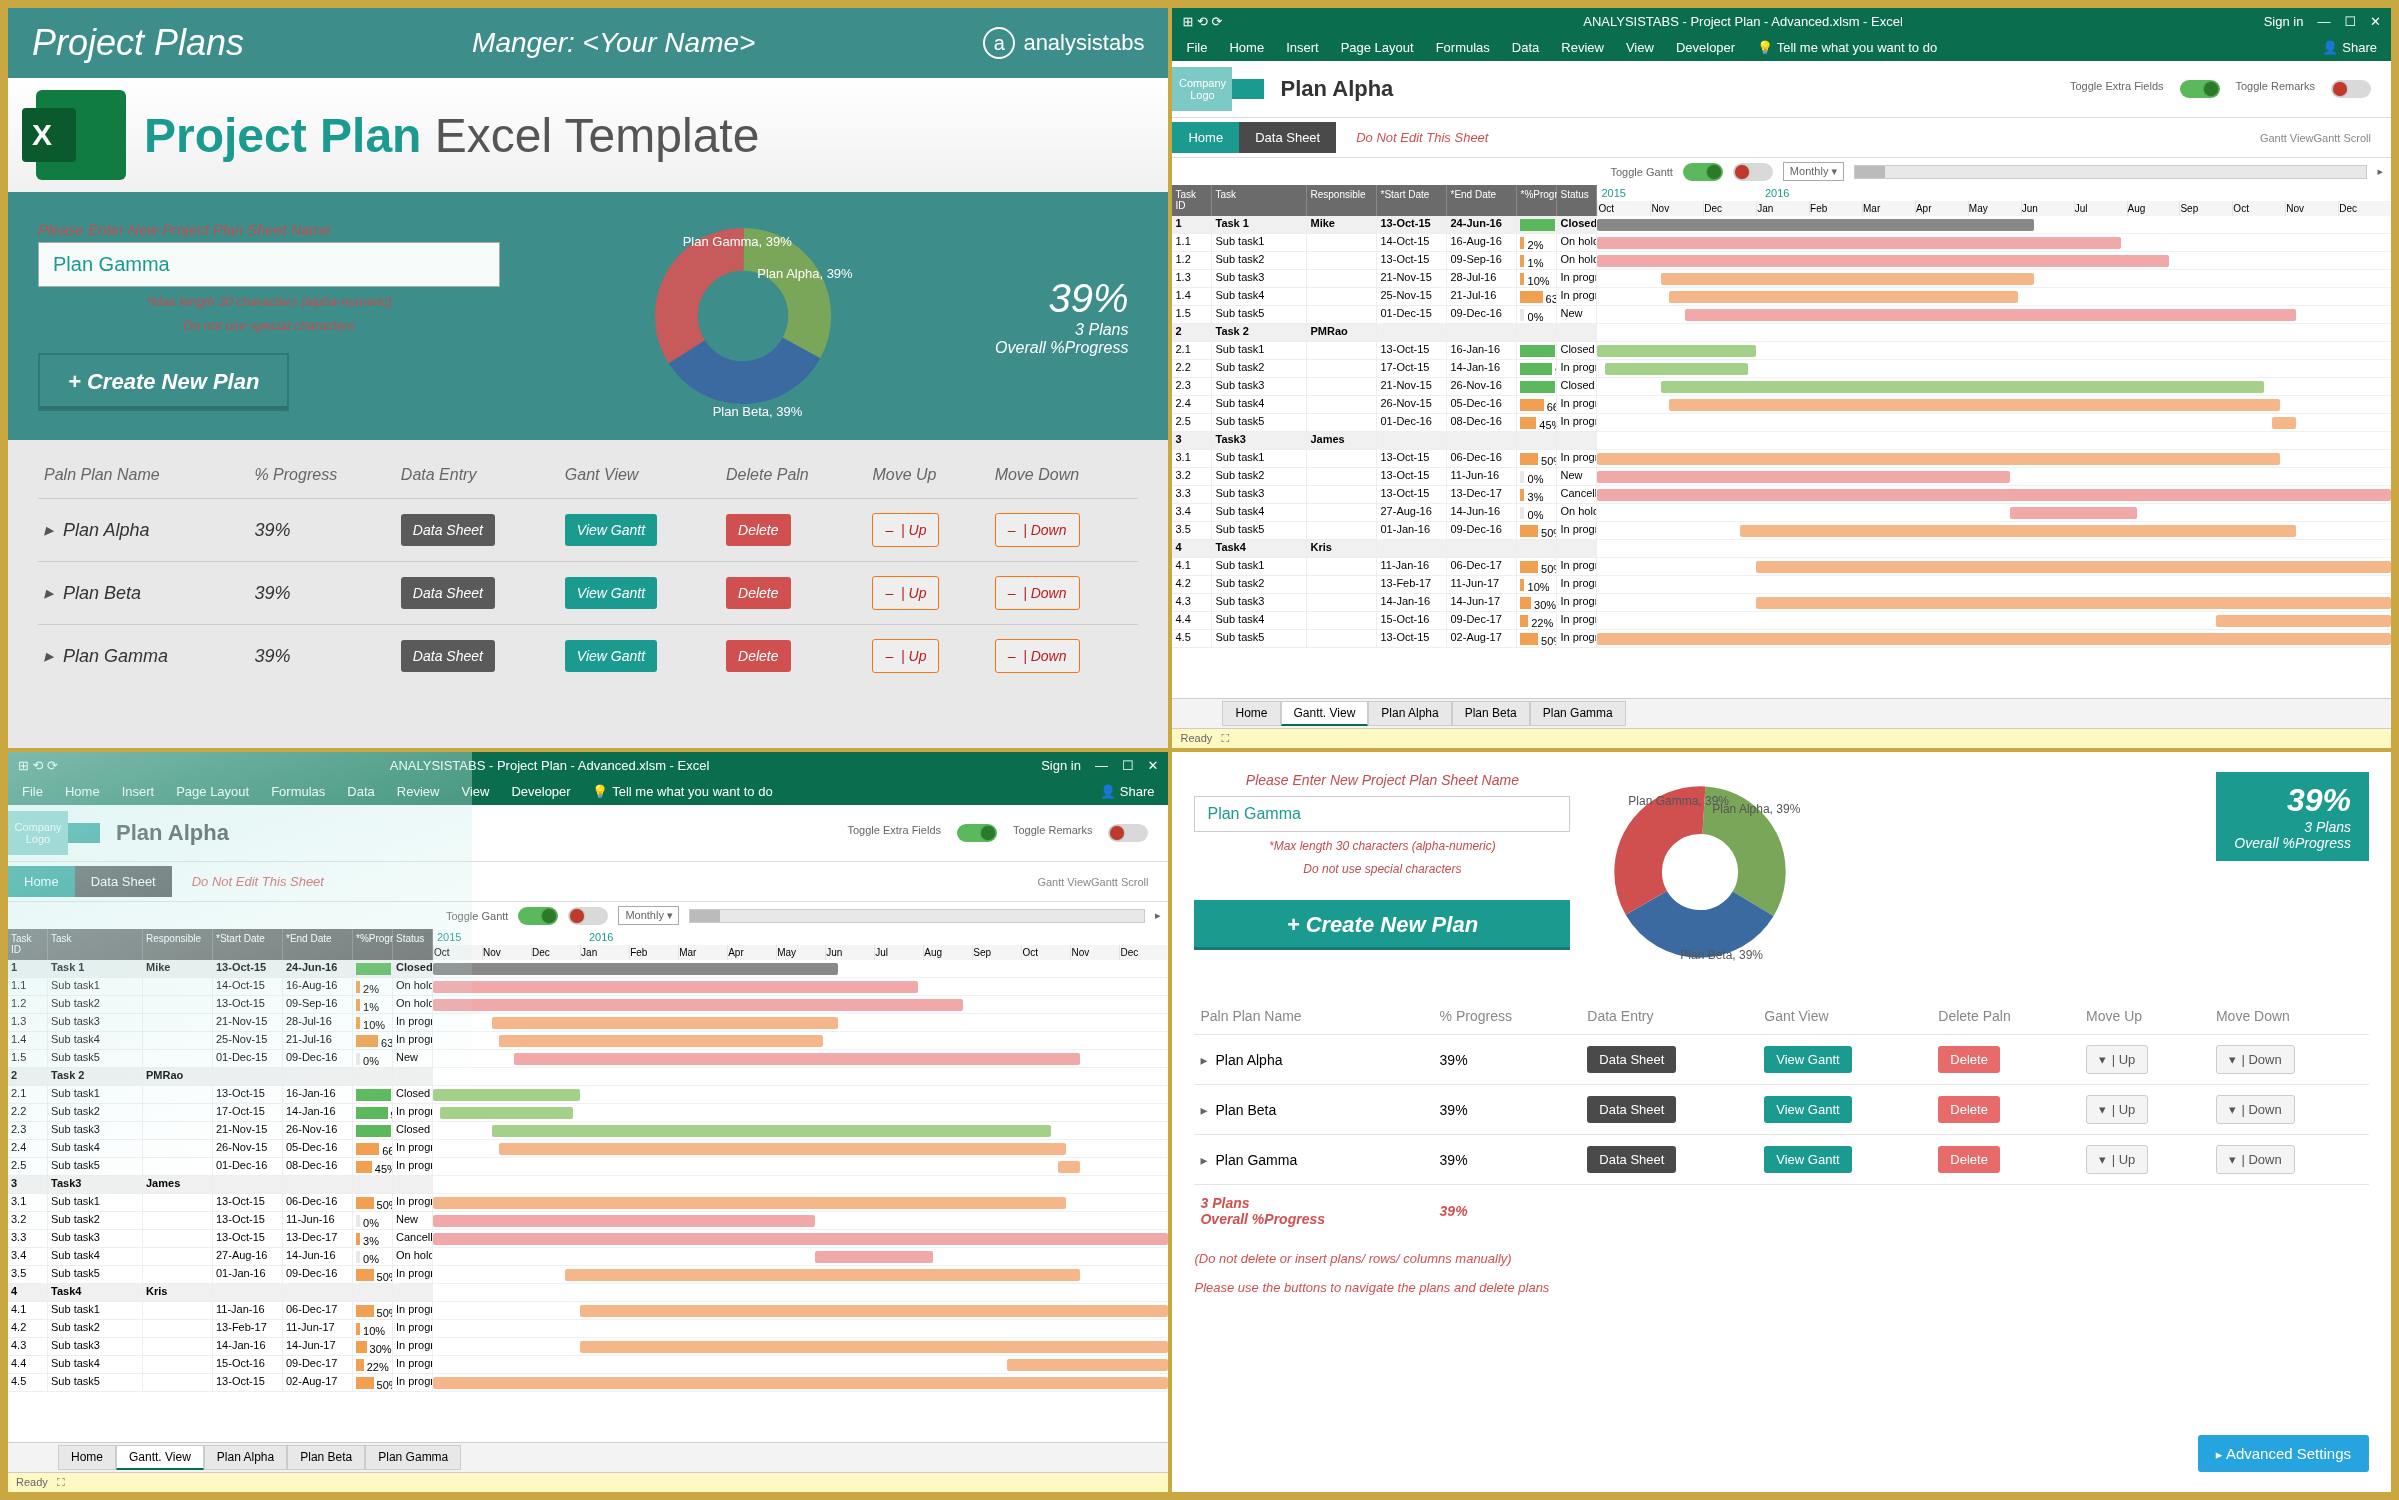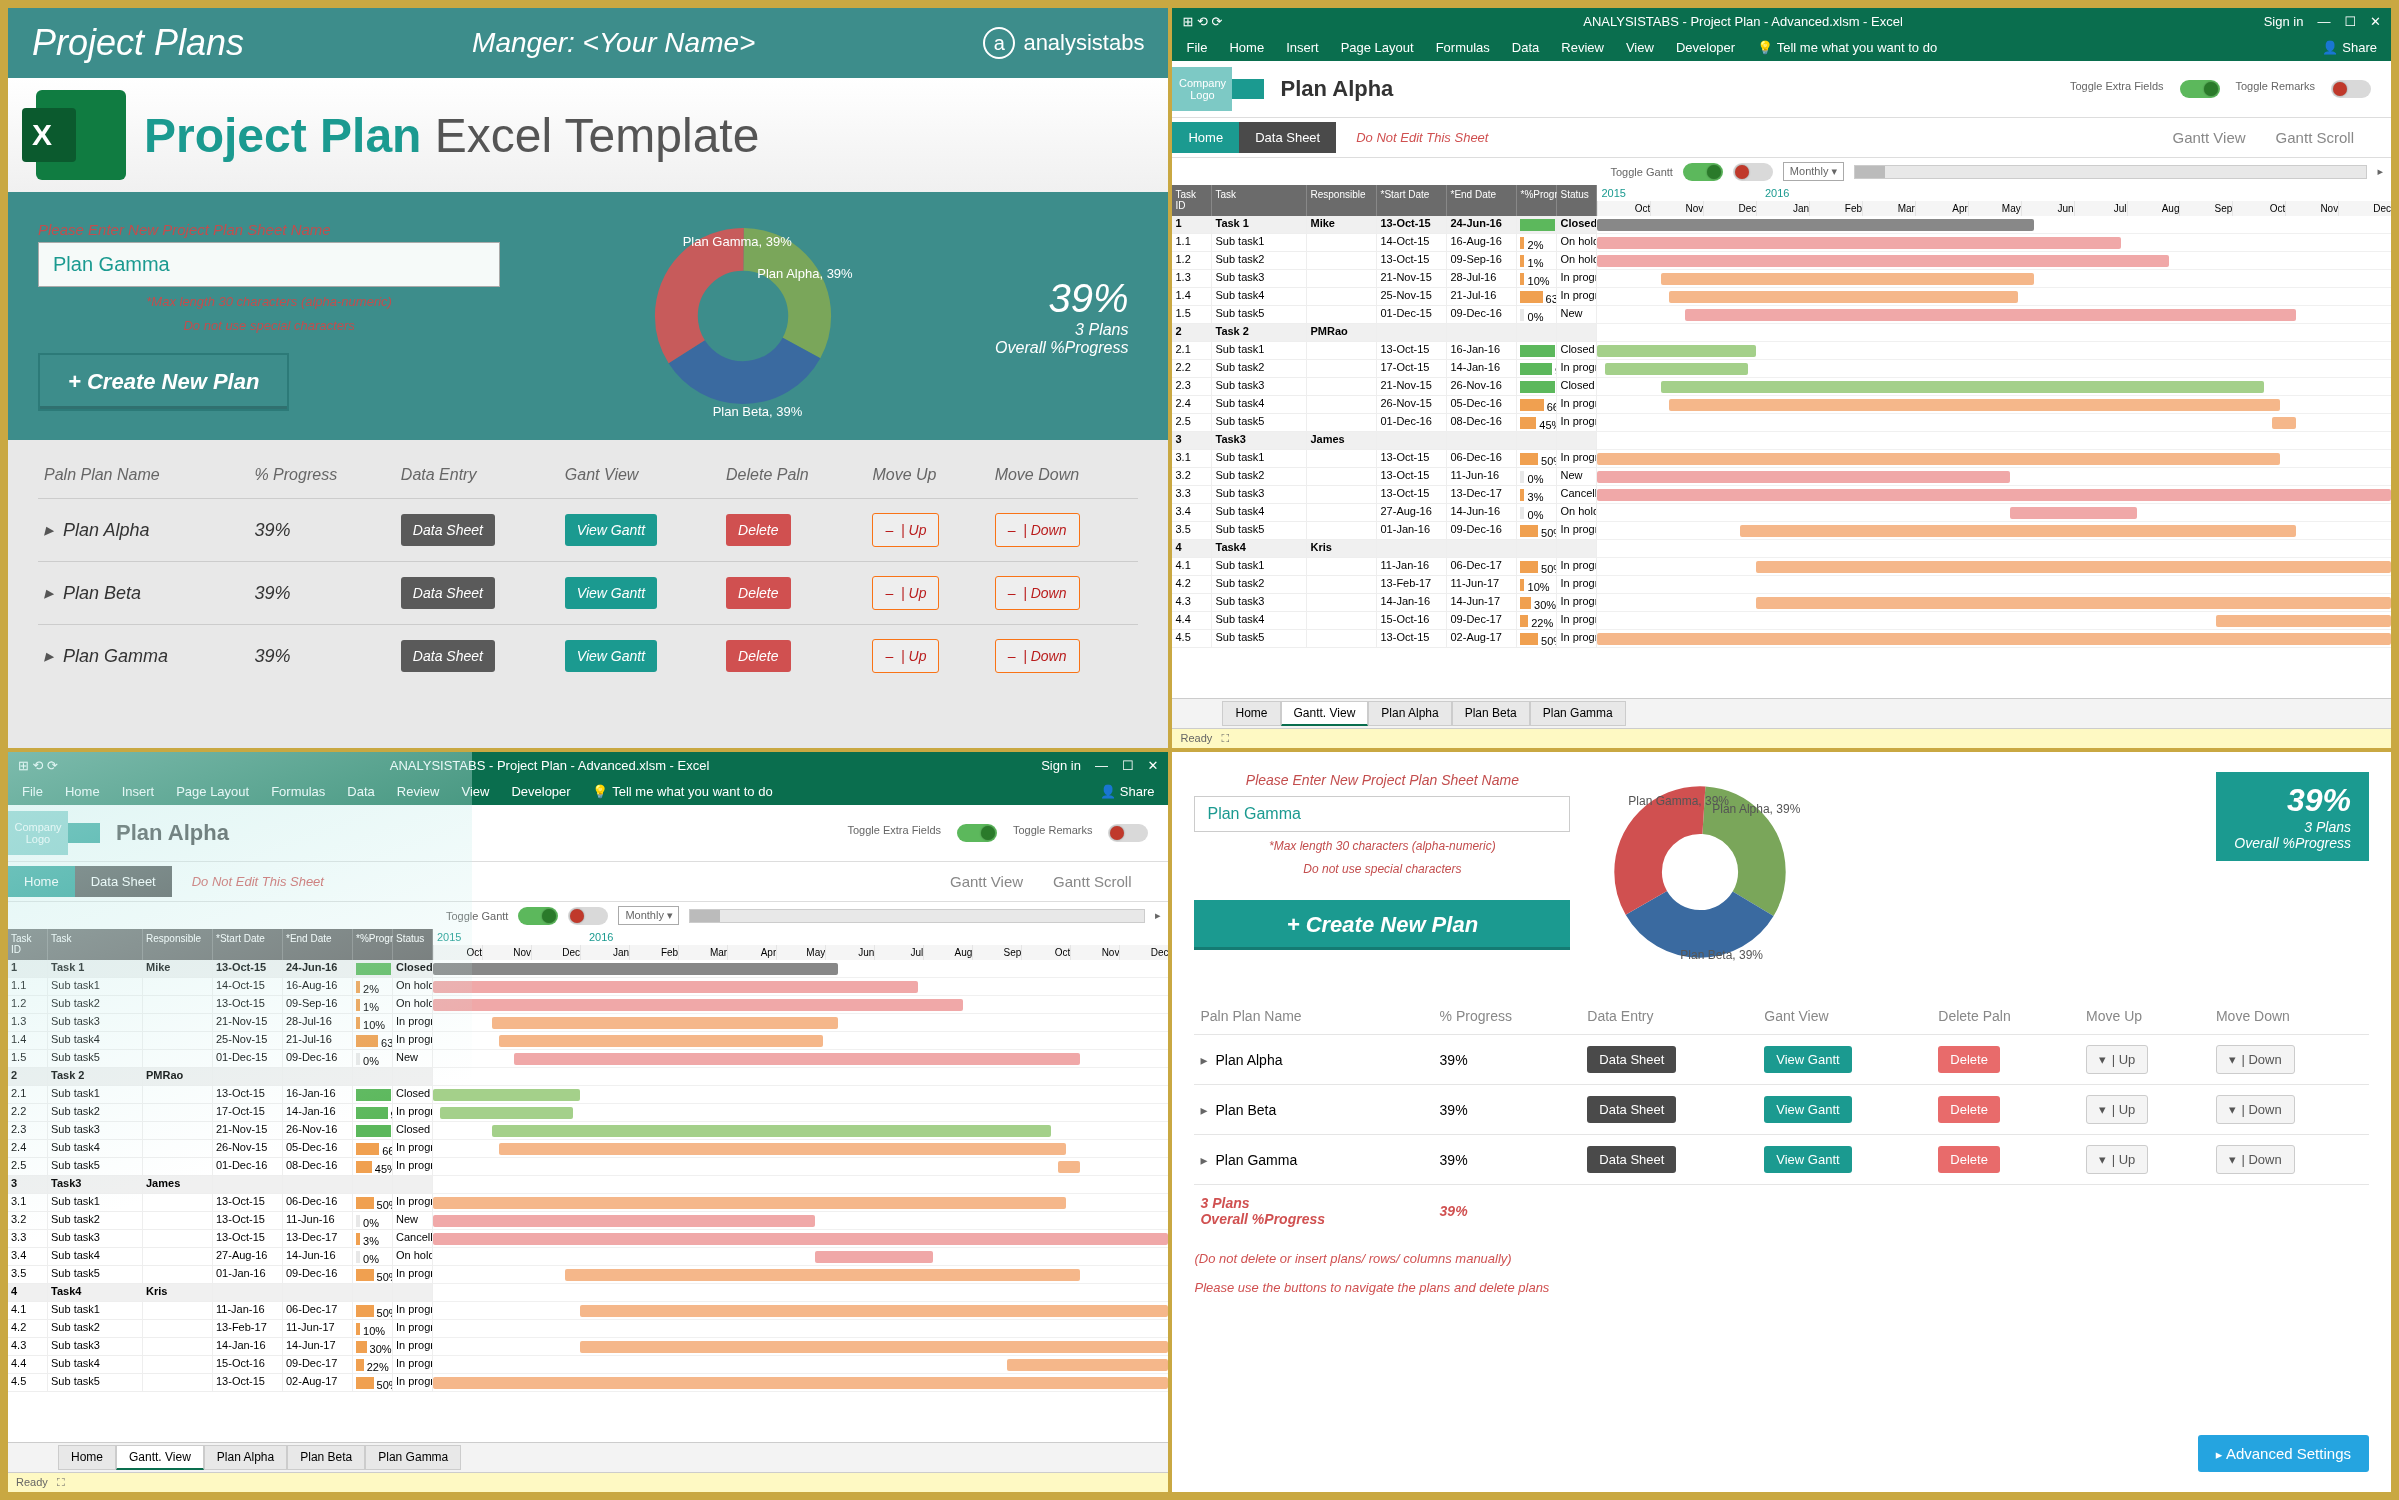--- a/index.html
+++ b/index.html
@@ -57,32 +57,32 @@
 .pill{display:inline-flex;align-items:center;border-radius:10px;height:18px;width:40px;position:relative;cursor:pointer}
 .pill.on{background:#5cb85c}.pill.off{background:#d9d9d9}
 .pill::after{content:"";width:14px;height:14px;border-radius:50%;background:#fff;box-shadow:0 0 2px rgba(0,0,0,.4);position:absolute}
 .pill.on::after{right:2px;background:#2a7a2a}.pill.off::after{left:2px;background:#c0392b}
 .xlw .row2{display:flex;align-items:center;padding:4px 0;border-bottom:1px solid #ddd}
 .xlw .tabs{display:flex}
 .xlw .tabs div{padding:8px 16px;font-size:13px;cursor:pointer}
 .xlw .tabs .act{background:#1b9a90;color:#fff}
 .xlw .tabs .dark{background:#4a4a4a;color:#fff}
 .xlw .warn{color:#d05050;font-style:italic;padding-left:20px;font-size:13px}
-.xlw .scrollt{margin-left:auto;padding-right:37px;display:flex;gap:30px;font-size:15px;color:#888}
+.xlw .scrollt{margin-left:auto;padding-right:20px;display:flex;font-size:11px;color:#888}
 .xlw .row3{display:flex;align-items:center;gap:10px;padding:4px 8px;font-size:11px;color:#666}
 .xlw .sel{border:1px solid #aaa;padding:2px 6px;background:#fff}
 .xlw .scroll-track{flex:1;height:14px;background:#e8e8e8;border:1px solid #ccc;position:relative}
 .xlw .scroll-thumb{position:absolute;left:0;width:30px;height:100%;background:#bbb}
 .xlw .ghdr{display:flex}
 .xlw .gleft{flex:0 0 425px;display:grid;grid-template-columns:40px 95px 70px 70px 70px 40px 40px;font-size:11px}
 .xlw .gright{flex:1;display:flex;flex-direction:column}
 .xlw .gyears{display:flex;font-size:11px;font-weight:400;color:#1b9a90}
 .xlw .gyears div{flex:1;padding:2px 4px}
 .xlw .gmonths{display:flex}
-.xlw .gmonths div{flex:1;font-size:10px;text-align:right;padding:2px 0;background:#f5f5f5;border-left:1px solid #e5e5e5}
+.xlw .gmonths div{flex:1;font-size:10px;text-align:left;padding:2px 0;background:#f5f5f5;border-left:1px solid #e5e5e5}
 .xlw .th{background:#6b6b6b;color:#fff;padding:4px 3px;font-size:10px;border-right:1px solid #888}
 .xlw .gbody{overflow:auto;flex:1}
 .xlw .grow{display:flex;height:18px;font-size:11px}
 .xlw .grow .gleft{height:18px}
 .xlw .grow .gright{position:relative;height:18px;border-bottom:1px solid #f0f0f0}
 .xlw .gcell{padding:1px 3px;border-right:1px solid #eee;border-bottom:1px solid #eee;overflow:hidden;white-space:nowrap}
 .xlw .gparent .gcell{background:#f0f0f0;font-weight:600}
 .xlw .prog{display:inline-block;height:12px;margin-top:2px}
 .xlw .prog.p100{background:#5cb85c}.xlw .prog.pi{background:#f0a050}
 .xlw .prog.p0{background:#e8e8e8}

